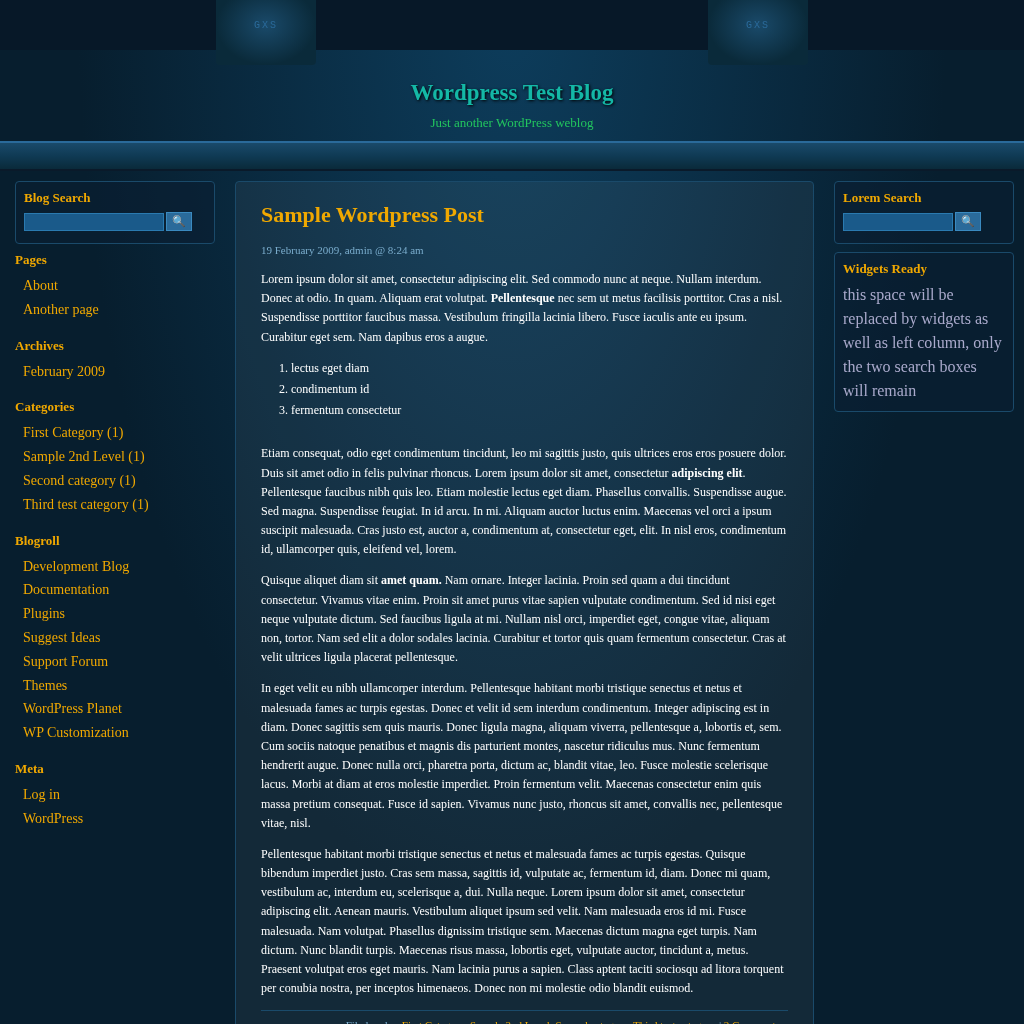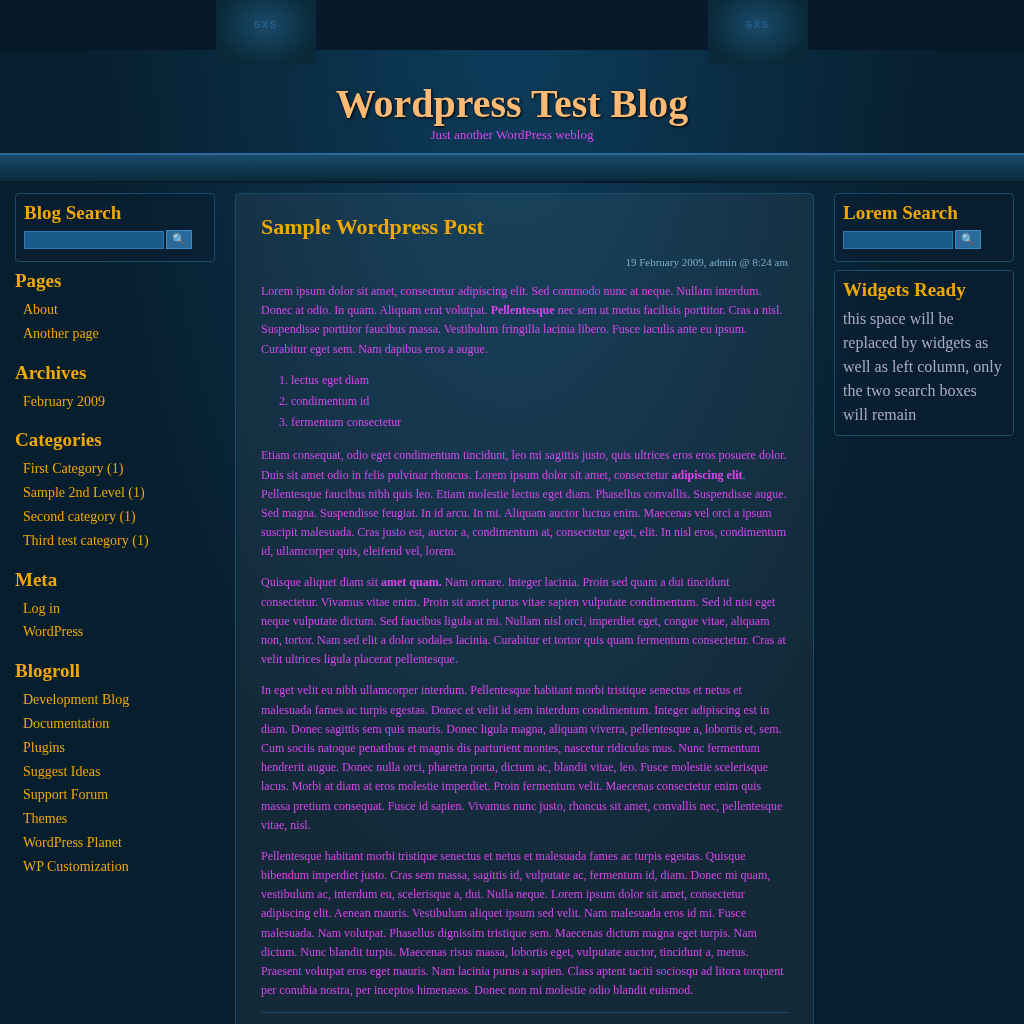--- a/index.html
+++ b/index.html
@@ -13,30 +13,30 @@
       width: 1024px;
     }
 
     
     #header {
       text-align: center;
       padding: 30px 20px 10px;
       background: transparent;
     }
     #header h1 {
-      font-size: 40px;
+      font-size: 23px;
       font-weight: bold;
-      color: #fdba74;
+      color: #14b8a6;
       font-family: Georgia, serif;
       text-shadow: 1px 1px 3px #000;
     }
     #header p {
       font-size: 13px;
-      color: #d946ef;
-      margin-top: 0;
+      color: #22c55e;
+      margin-top: 9px;
     }
 
     
     .header-divider {
       height: 30px;
       background: linear-gradient(to bottom, #1a4a6a 0%, #0f3a54 50%, #0a2a3a 100%);
       border-top: 2px solid #2a6a9a;
       border-bottom: 2px solid #0a1a2a;
       margin-bottom: 0;
     }
@@ -56,21 +56,21 @@
       min-width: 225px;
       padding: 10px 10px 20px 15px;
       background: transparent;
     }
 
     .sidebar-widget {
       margin-bottom: 16px;
     }
 
     .sidebar-title {
-      font-size: 19px;
+      font-size: 13px;
       font-weight: bold;
       color: #f0a800;
       margin-bottom: 6px;
       font-family: Georgia, serif;
     }
 
     .sidebar-input-wrap {
       display: flex;
       align-items: center;
       margin-bottom: 4px;
@@ -132,36 +132,35 @@
       color: #f0a800;
       font-family: Georgia, serif;
       font-weight: bold;
       margin-bottom: 16px;
     }
 
     .post-meta {
       font-size: 11px;
       color: #7aaccc;
       margin-bottom: 14px;
-      text-align: right;
     }
 
     .post-body {
       font-size: 12px;
-      color: #d946ef;
+      color: #ffffff;
       line-height: 1.6;
     }
 
     .post-body p {
       margin-bottom: 12px;
     }
 
     .post-body ol {
       margin-left: 30px;
-      margin-bottom: 14px;
+      margin-bottom: 24px;
     }
 
     .post-body li {
       margin-bottom: 2px;
     }
 
     .post-footer {
       font-size: 11px;
       color: #7aaccc;
       margin-top: 10px;
@@ -264,37 +263,37 @@
 
     <div class="sidebar-widget">
       <div class="sidebar-title">Categories</div>
       <a href="#" class="sidebar-link">First Category (1)</a>
       <a href="#" class="sidebar-link">Sample 2nd Level (1)</a>
       <a href="#" class="sidebar-link">Second category (1)</a>
       <a href="#" class="sidebar-link">Third test category (1)</a>
     </div>
 
     <div class="sidebar-widget">
-      <div class="sidebar-title">Meta</div>
-      <a href="#" class="sidebar-link">Log in</a>
-      <a href="#" class="sidebar-link">WordPress</a>
-    </div>
-
-    <div class="sidebar-widget">
       <div class="sidebar-title">Blogroll</div>
       <a href="#" class="sidebar-link">Development Blog</a>
       <a href="#" class="sidebar-link">Documentation</a>
       <a href="#" class="sidebar-link">Plugins</a>
       <a href="#" class="sidebar-link">Suggest Ideas</a>
       <a href="#" class="sidebar-link">Support Forum</a>
       <a href="#" class="sidebar-link">Themes</a>
       <a href="#" class="sidebar-link">WordPress Planet</a>
       <a href="#" class="sidebar-link">WP Customization</a>
     </div>
 
+    <div class="sidebar-widget">
+      <div class="sidebar-title">Meta</div>
+      <a href="#" class="sidebar-link">Log in</a>
+      <a href="#" class="sidebar-link">WordPress</a>
+    </div>
+
   </div>
 
   <div id="content">
     <div class="post-container">
 
       <div class="post-title">Sample Wordpress Post</div>
       <div class="post-meta">19 February 2009, admin @ 8:24 am</div>
 
       <div class="post-body">
         <p>

